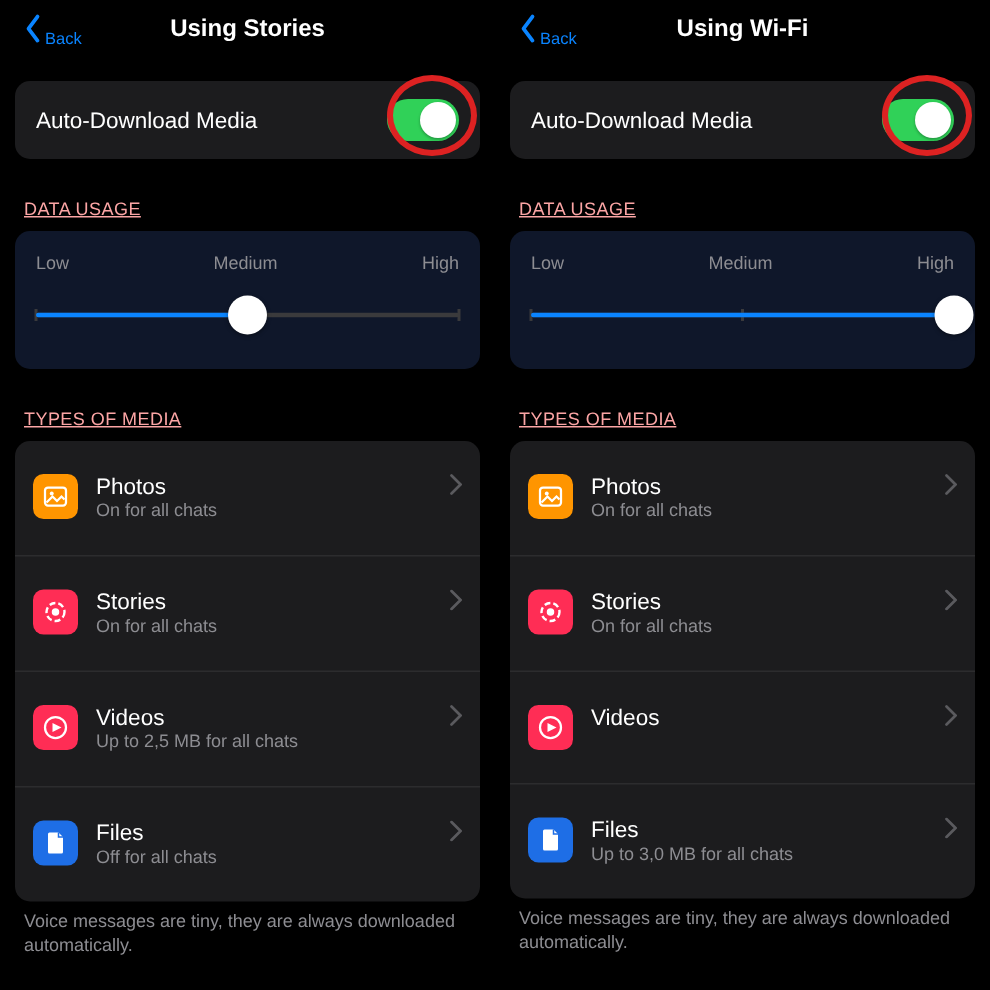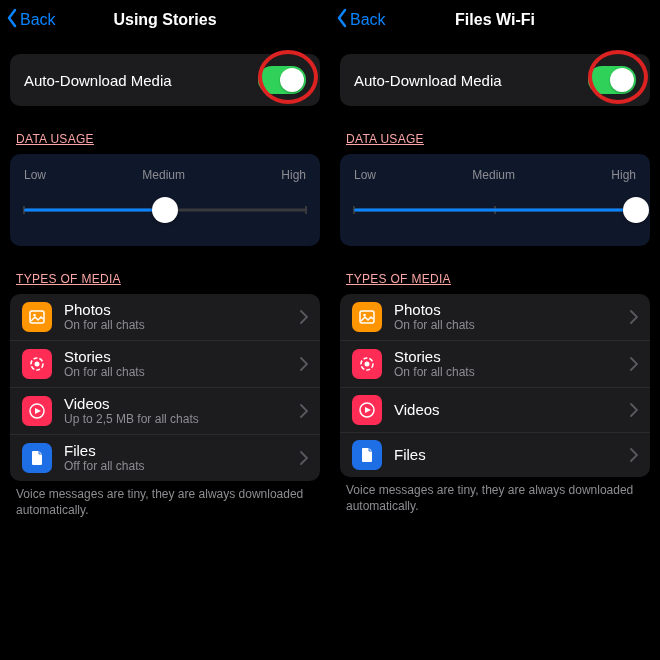--- a/index.html
+++ b/index.html
@@ -17,24 +17,24 @@
     position: relative;
   }
   .nav {
     display: flex;
     align-items: center;
     height: 40px;
     position: relative;
   }
   .back {
     display: flex;
-    align-items: center;
+    align-items: flex-end;
     color: #0a84ff;
-    font-size: 16px;
-    padding-left: 6px;
+    font-size: 11px;
+    padding-left: 16px;
     cursor: pointer;
   }
   .back svg { width: 12px; height: 20px; margin-right: 2px; }
   .title {
     position: absolute;
     left: 0; right: 0;
     text-align: center;
     font-size: 16px;
     font-weight: 600;
     color: #fff;
@@ -135,22 +135,22 @@
     transform: translate(-50%, -50%);
     box-shadow: 0 1px 3px rgba(0,0,0,0.4);
   }
   .list-card {
     background: #1c1c1e;
     border-radius: 10px;
     overflow: hidden;
   }
   .row {
     display: flex;
-    align-items: center;
-    padding: 7px 12px;
+    align-items: flex-start;
+    padding: 22px 12px;
     border-top: 0.5px solid #2c2c2e;
     cursor: pointer;
   }
   .row:first-child { border-top: none; }
   .icon-wrap {
     width: 30px; height: 30px;
     border-radius: 7px;
     display: flex;
     align-items: center;
     justify-content: center;
@@ -301,21 +301,21 @@
 <div class="pane">
   <div class="nav">
     <div class="back">
       <span>
         <svg viewBox="0 0 12 20">
             <path d="M9 2 L3 10 L9 18" stroke="#0a84ff" stroke-width="2.5" fill="none" stroke-linecap="round" stroke-linejoin="round"></path>
           </svg>
       </span>
       <span>Back</span>
     </div>
-    <div class="title">Files Wi-Fi</div>
+    <div class="title">Using Wi-Fi</div>
   </div>
 
   <div class="content">
     <div class="card">
       <span class="label">Auto-Download Media</span>
       <div class="toggle">
         <div class="knob"></div>
       </div>
       <div class="highlight-ring"></div>
     </div>
@@ -395,20 +395,21 @@
 
       <div class="row">
         <div class="icon-wrap icon-files">
           <svg width="18" height="18" viewBox="0 0 18 18">
               <path d="M5 2 H11 L14 5 V15 A1 1 0 0 1 13 16 H5 A1 1 0 0 1 4 15 V3 A1 1 0 0 1 5 2 Z" fill="#fff"></path>
               <path d="M11 2 V5 H14" fill="none" stroke="#1e6ee6" stroke-width="1"></path>
             </svg>
         </div>
         <div class="row-text">
           <div class="row-title">Files</div>
+          <div class="row-sub">Up to 3,0 MB for all chats</div>
         </div>
         <span class="chev">
             <svg viewBox="0 0 8 14">
               <path d="M1 1 L7 7 L1 13" stroke="#5a5a5e" stroke-width="1.8" fill="none" stroke-linecap="round"></path>
             </svg>
           </span>
       </div>
 
     </div>
     <div class="footnote">Voice messages are tiny, they are always downloaded automatically.</div>

